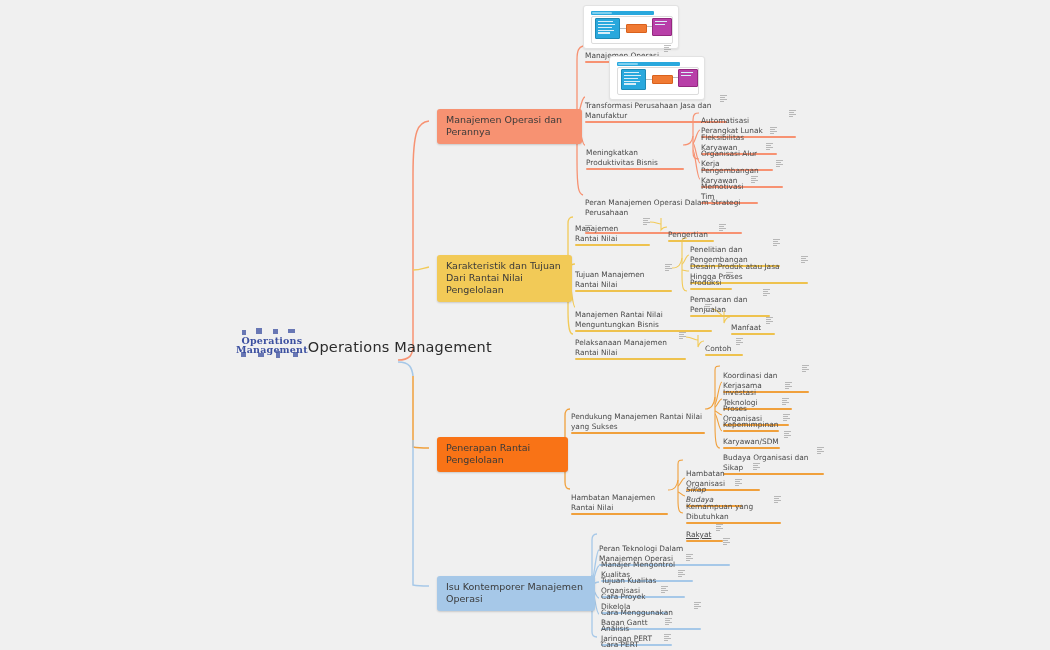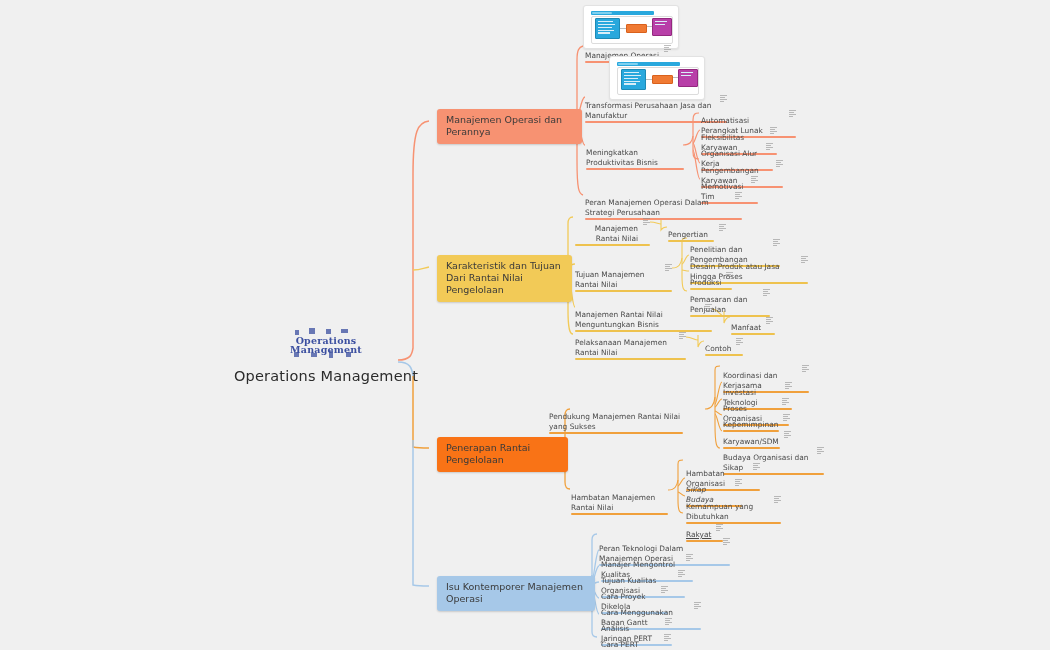--- a/index.html
+++ b/index.html
@@ -9,21 +9,21 @@
     font-family:"DejaVu Sans","Liberation Sans",sans-serif;
     overflow:hidden;
     position:relative;
   }
   #canvas{position:absolute;inset:0;}
   #wires{position:absolute;left:0;top:0;width:1050px;height:650px;pointer-events:none;}
 
   
   .root{
     position:absolute;left:236px;top:326px;width:180px;
-    display:flex;flex-direction:column;align-items:center;
+    display:flex;flex-direction:row;align-items:center;
   }
   .root-img{
     width:74px;height:38px;position:relative;
     display:flex;align-items:center;justify-content:center;
     margin-bottom:4px;
   }
   .root-img .ow{
     font-family:"DejaVu Serif","Liberation Serif",serif;
     font-size:9.5px;line-height:9px;color:#3b4fa0;text-align:center;
     font-weight:600;letter-spacing:.2px;
@@ -264,26 +264,26 @@
   </div>
   <div class="node o" style="left:701px;top:158px;width:82px;">
     <span class="txt">Pengembangan Karyawan</span>
     <span class="noteicon"><i></i><i></i><i></i><i></i></span>
   </div>
   <div class="node o" style="left:701px;top:174px;width:57px;">
     <span class="txt">Memotivasi Tim</span>
     <span class="noteicon"><i></i><i></i><i></i><i></i></span>
   </div>
 
-  <div class="node o" style="left:585px;top:190px;width:157px;">
+  <div class="node o" style="left:585px;top:190px;width:157px;flex-direction:column;">
     <span class="txt">Peran Manajemen Operasi Dalam Strategi Perusahaan</span>
     <span class="noteicon"><i></i><i></i><i></i><i></i></span>
   </div>
 
-  <div class="node y" style="left:575px;top:216px;width:75px;text-align:right;">
+  <div class="node y" style="left:575px;top:216px;width:75px;">
     <span class="txt">Manajemen Rantai Nilai</span>
     <span class="noteicon"><i></i><i></i><i></i><i></i></span>
   </div>
   <div class="node y" style="left:668px;top:222px;width:46px;gap:11px;">
     <span class="txt">Pengertian</span>
     <span class="noteicon"><i></i><i></i><i></i><i></i></span>
   </div>
 
   <div class="node y" style="left:575px;top:262px;width:97px;">
     <span class="txt">Tujuan Manajemen Rantai Nilai</span>
@@ -317,21 +317,21 @@
 
   <div class="node y" style="left:575px;top:330px;width:111px;">
     <span class="txt">Pelaksanaan Manajemen Rantai Nilai</span>
     <span class="noteicon"><i></i><i></i><i></i><i></i></span>
   </div>
   <div class="node y" style="left:705px;top:336px;width:38px;">
     <span class="txt">Contoh</span>
     <span class="noteicon"><i></i><i></i><i></i><i></i></span>
   </div>
 
-  <div class="node d" style="left:549px;top:404px;width:134px;">
+  <div class="node d" style="left:571px;top:404px;width:134px;">
     <span class="txt">Pendukung Manajemen Rantai Nilai yang Sukses</span>
   </div>
   <div class="node d" style="left:723px;top:363px;width:86px;">
     <span class="txt">Koordinasi dan Kerjasama</span>
     <span class="noteicon"><i></i><i></i><i></i><i></i></span>
   </div>
   <div class="node d" style="left:723px;top:380px;width:69px;">
     <span class="txt">Investasi Teknologi</span>
     <span class="noteicon"><i></i><i></i><i></i><i></i></span>
   </div>

